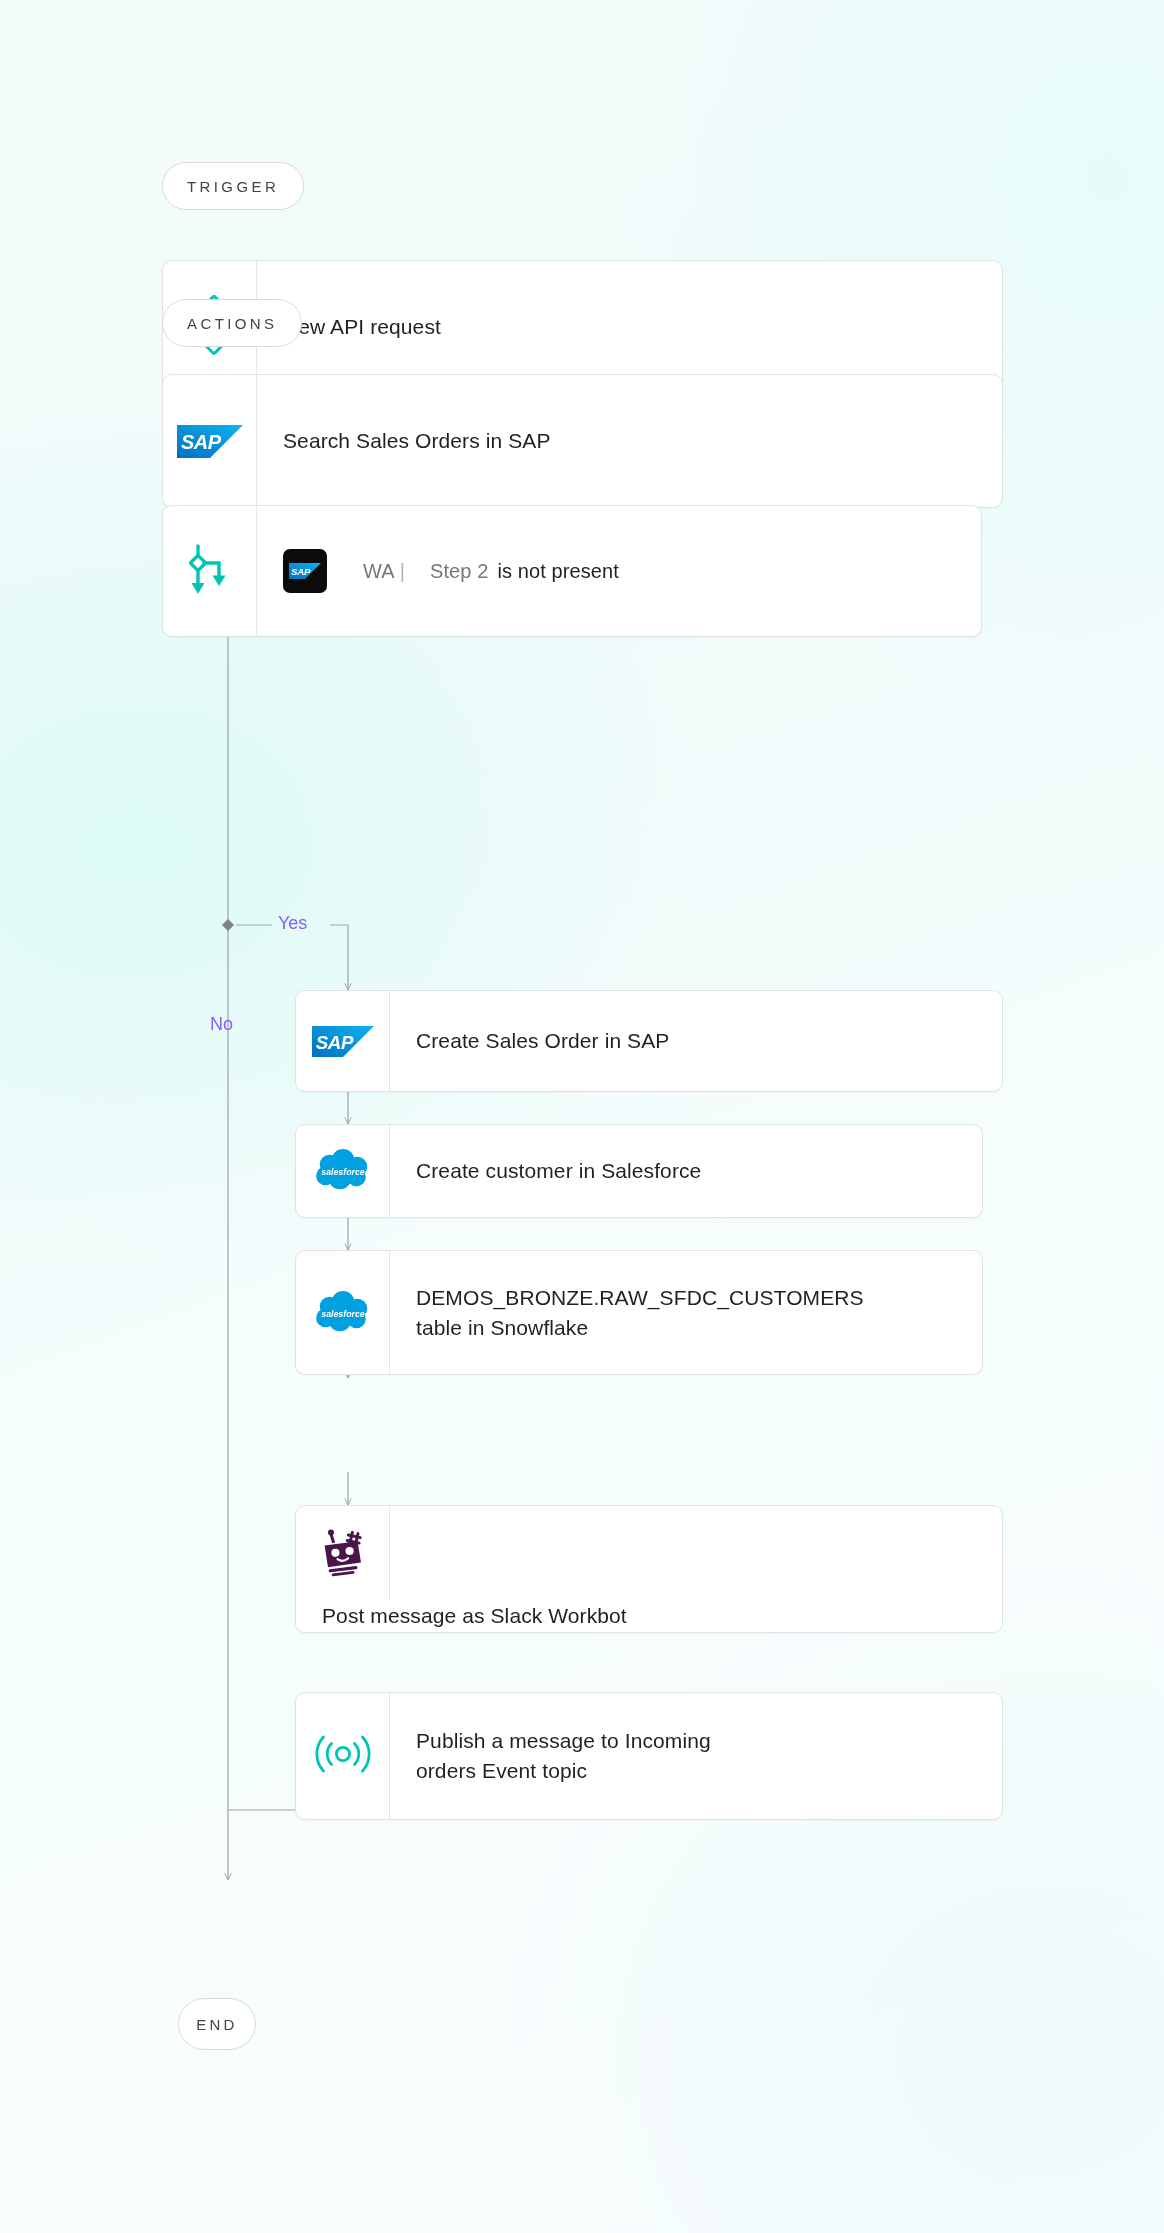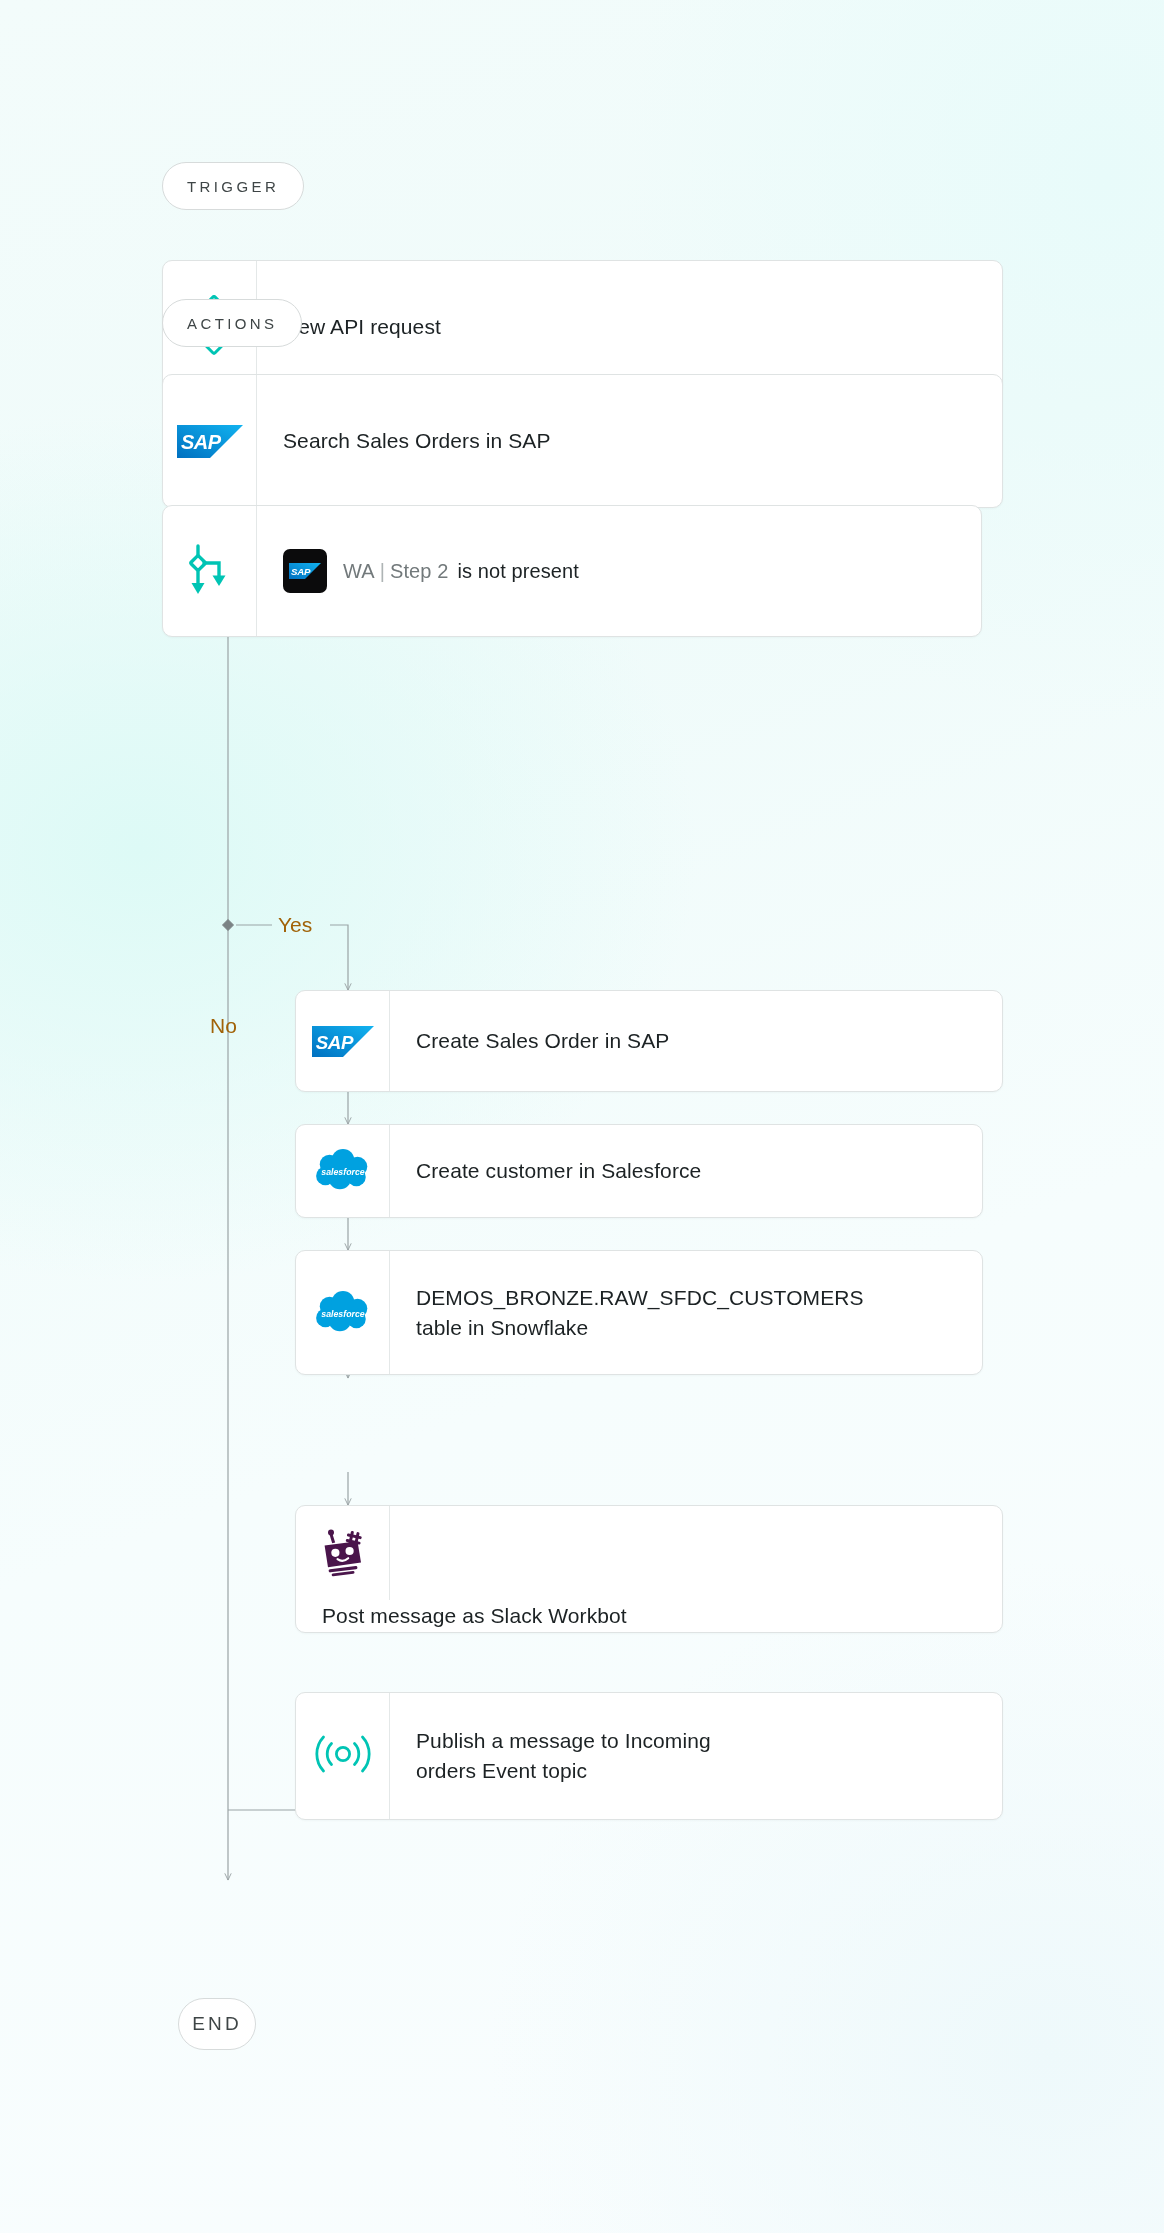--- a/index.html
+++ b/index.html
@@ -75,41 +75,41 @@
   
   .cond-row { display: flex; align-items: center; gap: 16px; }
   .cond-badge {
     width: 44px; height: 44px;
     border-radius: 7px;
     background: #0b0b0c;
     display: flex; align-items: center; justify-content: center;
     flex: 0 0 44px;
   }
   .cond-text { font-size: 20px; letter-spacing: .1px; }
-  .cond-ref { color: #72797b; }
+  .cond-ref { color: #72797b; margin-left: 20px; }
   .cond-sep { color: #aeb4b5; margin: 0 5px; }
   .cond-op { color: #1c2224; margin-left: 9px; }
 
   
   .endnode {
     position: absolute;
     width: 78px; height: 52px;
     border: 1px solid #d7dbdb;
     border-radius: 26px;
     background: #ffffff;
     display: flex; align-items: center; justify-content: center;
-    font-size: 19px; letter-spacing: 3.2px; color: #3e4546;
+    font-size: 15px; letter-spacing: 3.2px; color: #3e4546;
     z-index: 3;
   }
 
   
   .branch-label {
     position: absolute;
-    font-size: 21px;
-    color: #a16207;
+    font-size: 18px;
+    color: #8b5cf6;
     z-index: 3;
     background: transparent;
   }
 
   .sap-logo { display:block; }
   .sf-logo { display:block; }
 </style>
 </head>
 <body>
 

